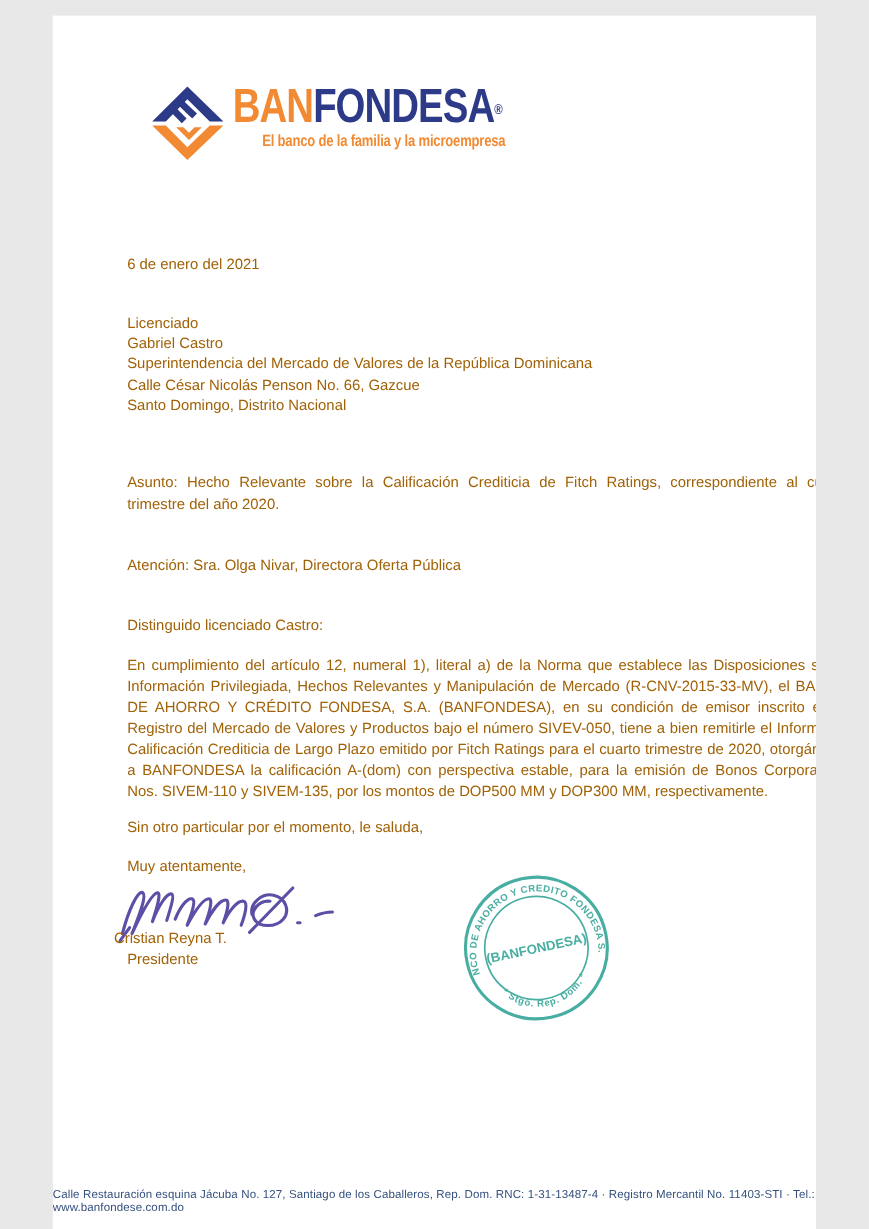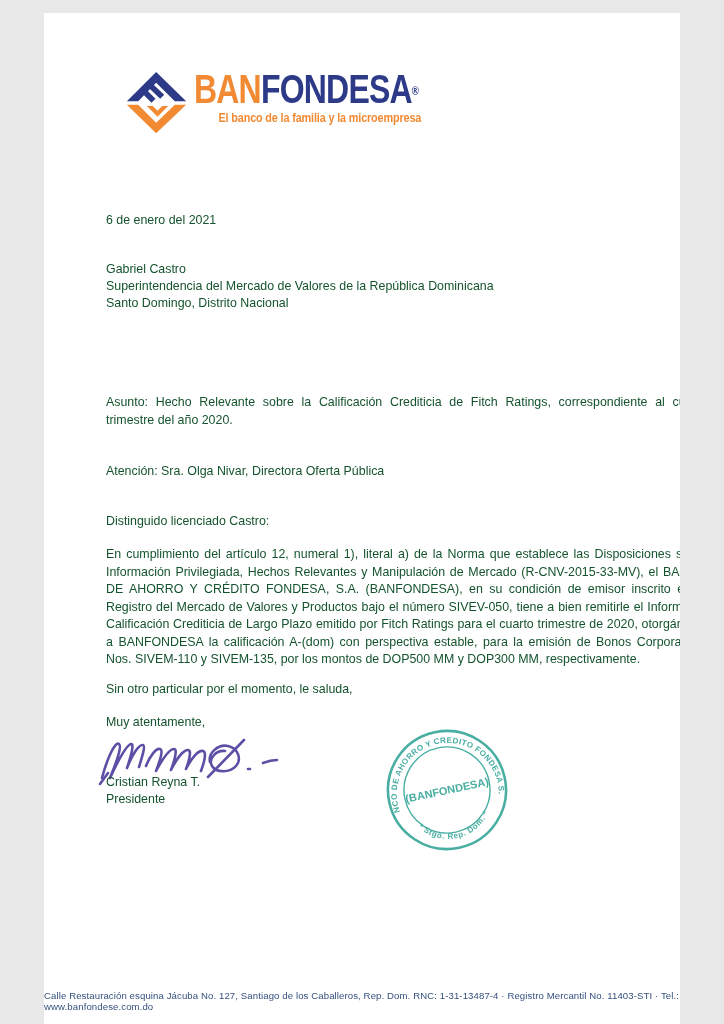--- a/index.html
+++ b/index.html
@@ -6,21 +6,21 @@
   .page{
     position:relative;
     width:636px;height:1024px;
     margin:13px auto;
     background:#ffffff;
     font-family:"Liberation Sans","DejaVu Sans",sans-serif;
     color:#1a1a1a;
     overflow:hidden;
   }
   .abs{position:absolute;}
-  .txt{font-size:12.4px;line-height:17.4px;color:#14532d;}
+  .txt{font-size:12.4px;line-height:17.4px;color:#a16207;}
   .bold{font-weight:normal;}
   .just{text-align:justify;}
   
   .logo{position:absolute;left:80px;top:56px;width:310px;height:70px;}
   .logo-icon{position:absolute;left:0;top:1px;width:67px;height:64px;}
   .logo-textcol{position:absolute;left:70px;top:0;}
   .logo-scale{transform:scaleX(0.8);transform-origin:0 0;width:284px;}
   .logo-head{font-weight:bold;font-size:40px;line-height:40px;letter-spacing:-1px;white-space:nowrap;}
   .logo-ban{color:#F28A33;}
   .logo-fondesa{color:#2D3A87;}
@@ -29,21 +29,21 @@
   
   .date{left:62px;top:199px;}
   .recipient{left:62px;top:248px;line-height:17.2px;}
   .subject{left:62px;top:381px;width:601px;line-height:17.6px;}
   .attention{left:62px;top:450px;text-align:center;}
   .salutation{left:62px;top:500px;}
   .body-par{left:62px;top:533px;width:601px;line-height:17.5px;}
   .closing{left:62px;top:668px;}
   .valediction{left:62px;top:701px;}
   .signature{left:54px;top:719px;width:195px;height:56px;}
-  .signer-name{left:62px;top:761px;}
+  .signer-name{left:51px;top:761px;}
   .signer-role{left:62px;top:778px;}
   
   .stamp{left:340px;top:714px;width:126px;height:126px;transform:rotate(-12deg);opacity:0.93;}
   
   .footer-text{left:0;top:977px;width:724px;text-align:left;font-size:9.6px;color:#35507E;letter-spacing:0.1px;}
   .footer-bar{left:0;top:1013px;width:724px;height:11px;}
   .bar-navy{position:absolute;left:0;top:0;bottom:0;width:366px;background:#262F6B;
     clip-path:polygon(0 0, 97.5% 0, 100% 100%, 0 100%);}
   .bar-orange{position:absolute;left:377px;top:0;bottom:0;right:0;background:#EE8534;
     clip-path:polygon(1% 0, 100% 0, 100% 100%, 0 100%);}
@@ -69,22 +69,24 @@
       <div class="logo-scale">
         <div class="logo-head"><span class="logo-ban">BAN</span><span class="logo-fondesa">FONDESA</span><span class="logo-reg">®</span></div>
         <div class="logo-tagline">El banco de la familia y la microempresa</div>
       </div>
     </div>
   </div>
 
   <div class="abs txt date">6 de enero del 2021</div>
 
   <div class="abs txt recipient">
+    <div>Licenciado</div>
     <div class="bold">Gabriel Castro</div>
     <div class="bold">Superintendencia del Mercado de Valores de la República Dominicana</div>
+    <div>Calle César Nicolás Penson No. 66, Gazcue</div>
     <div>Santo Domingo, Distrito Nacional</div>
   </div>
 
   <div class="abs txt just subject"><span>Asunto: </span><span class="bold">Hecho Relevante sobre la Calificación Crediticia de Fitch Ratings, correspondiente al cuarto trimestre del año 2020.</span></div>
 
   <div class="abs txt attention"><span>Atención: </span><span class="bold">Sra. Olga Nivar, Directora Oferta Pública</span></div>
 
   <div class="abs txt salutation"><span>Distinguido licenciado </span><span class="bold">Castro:</span></div>
 
   <div class="abs txt just body-par"><span>En cumplimiento del artículo 12, numeral 1), literal a) de la Norma que establece las Disposiciones sobre Información Privilegiada, Hechos Relevantes y Manipulación de Mercado (R-CNV-2015-33-MV), el </span><span class="bold">BANCO DE AHORRO Y CRÉDITO FONDESA, S.A. (BANFONDESA)</span><span>, en su condición de emisor inscrito en el Registro del Mercado de Valores y Productos bajo el número SIVEV-050, tiene a bien remitirle el Informe de Calificación Crediticia de Largo Plazo emitido por </span><span class="bold">Fitch Ratings</span><span> para el cuarto trimestre de 2020, otorgándole a </span><span class="bold">BANFONDESA</span><span> la calificación </span><span class="bold">A-(dom)</span><span> con perspectiva estable, para la emisión de Bonos Corporativos Nos. SIVEM-110 y SIVEM-135, por los montos de DOP500 MM y DOP300 MM, respectivamente.</span></div>

